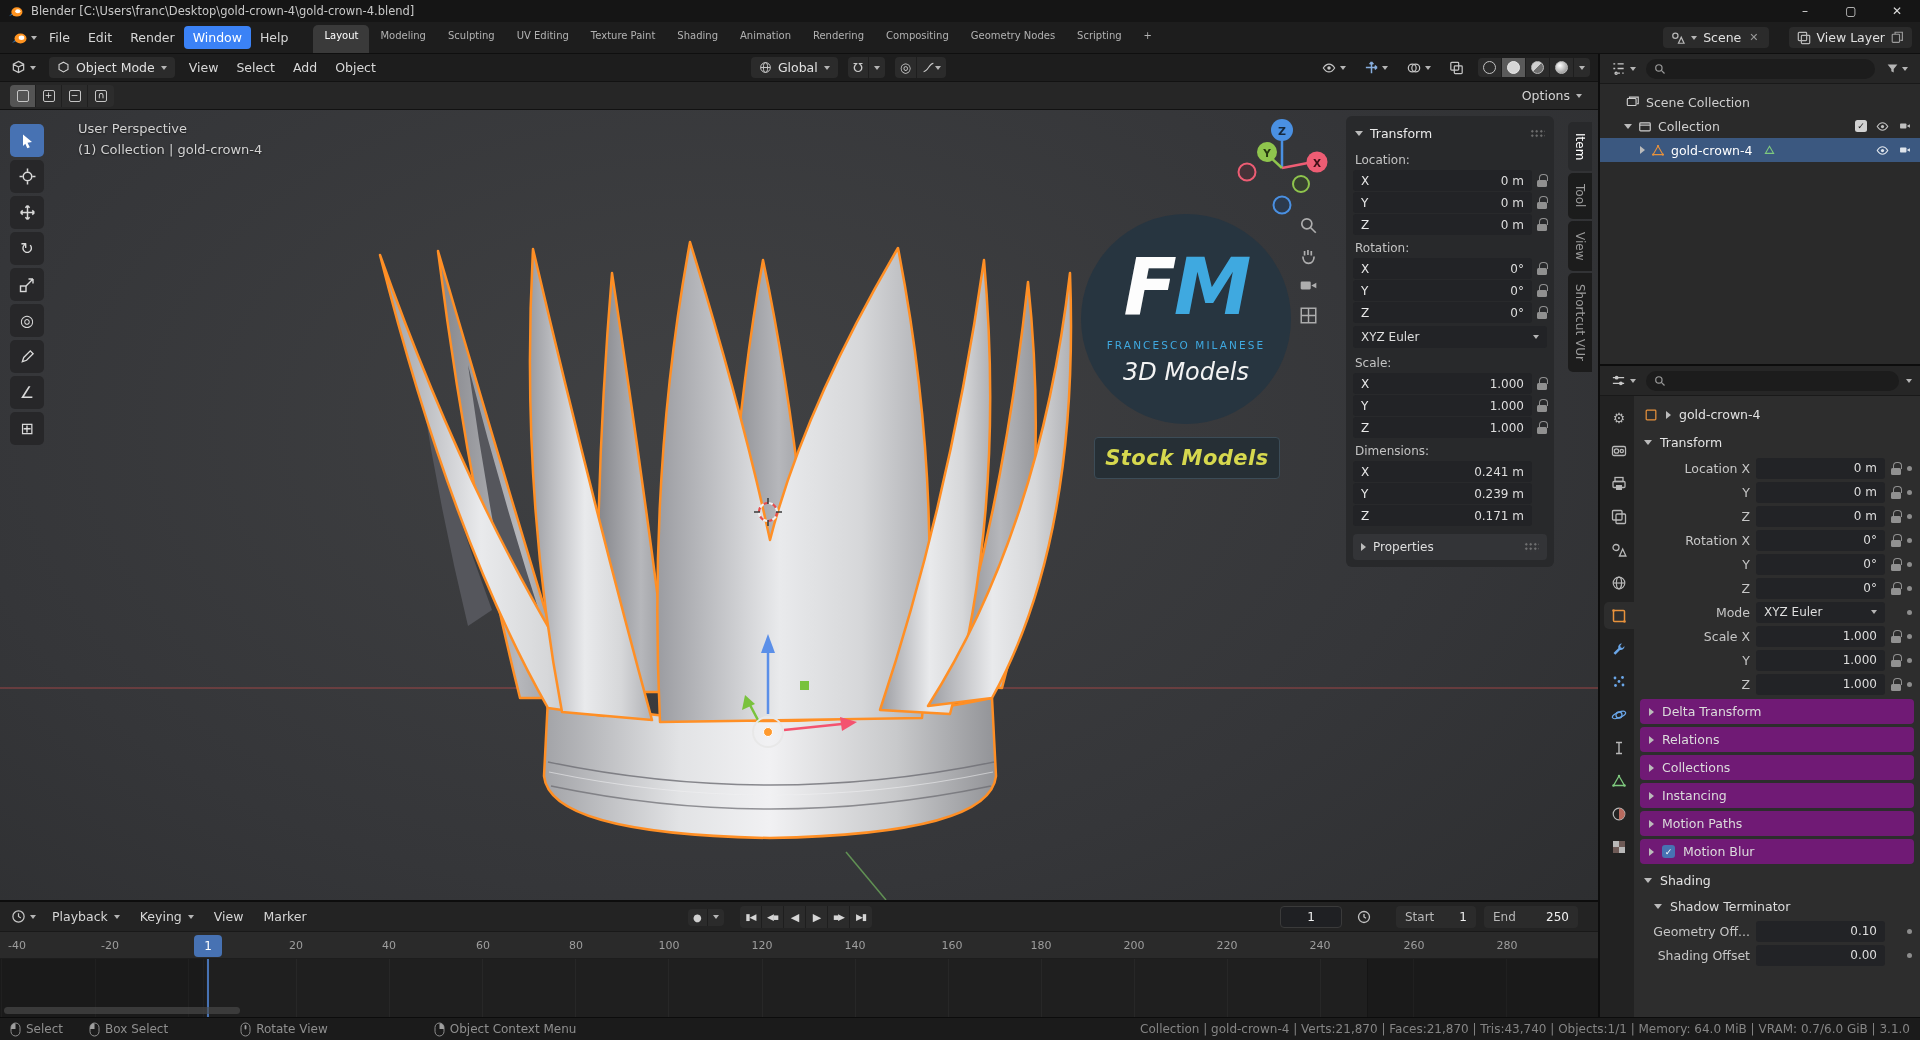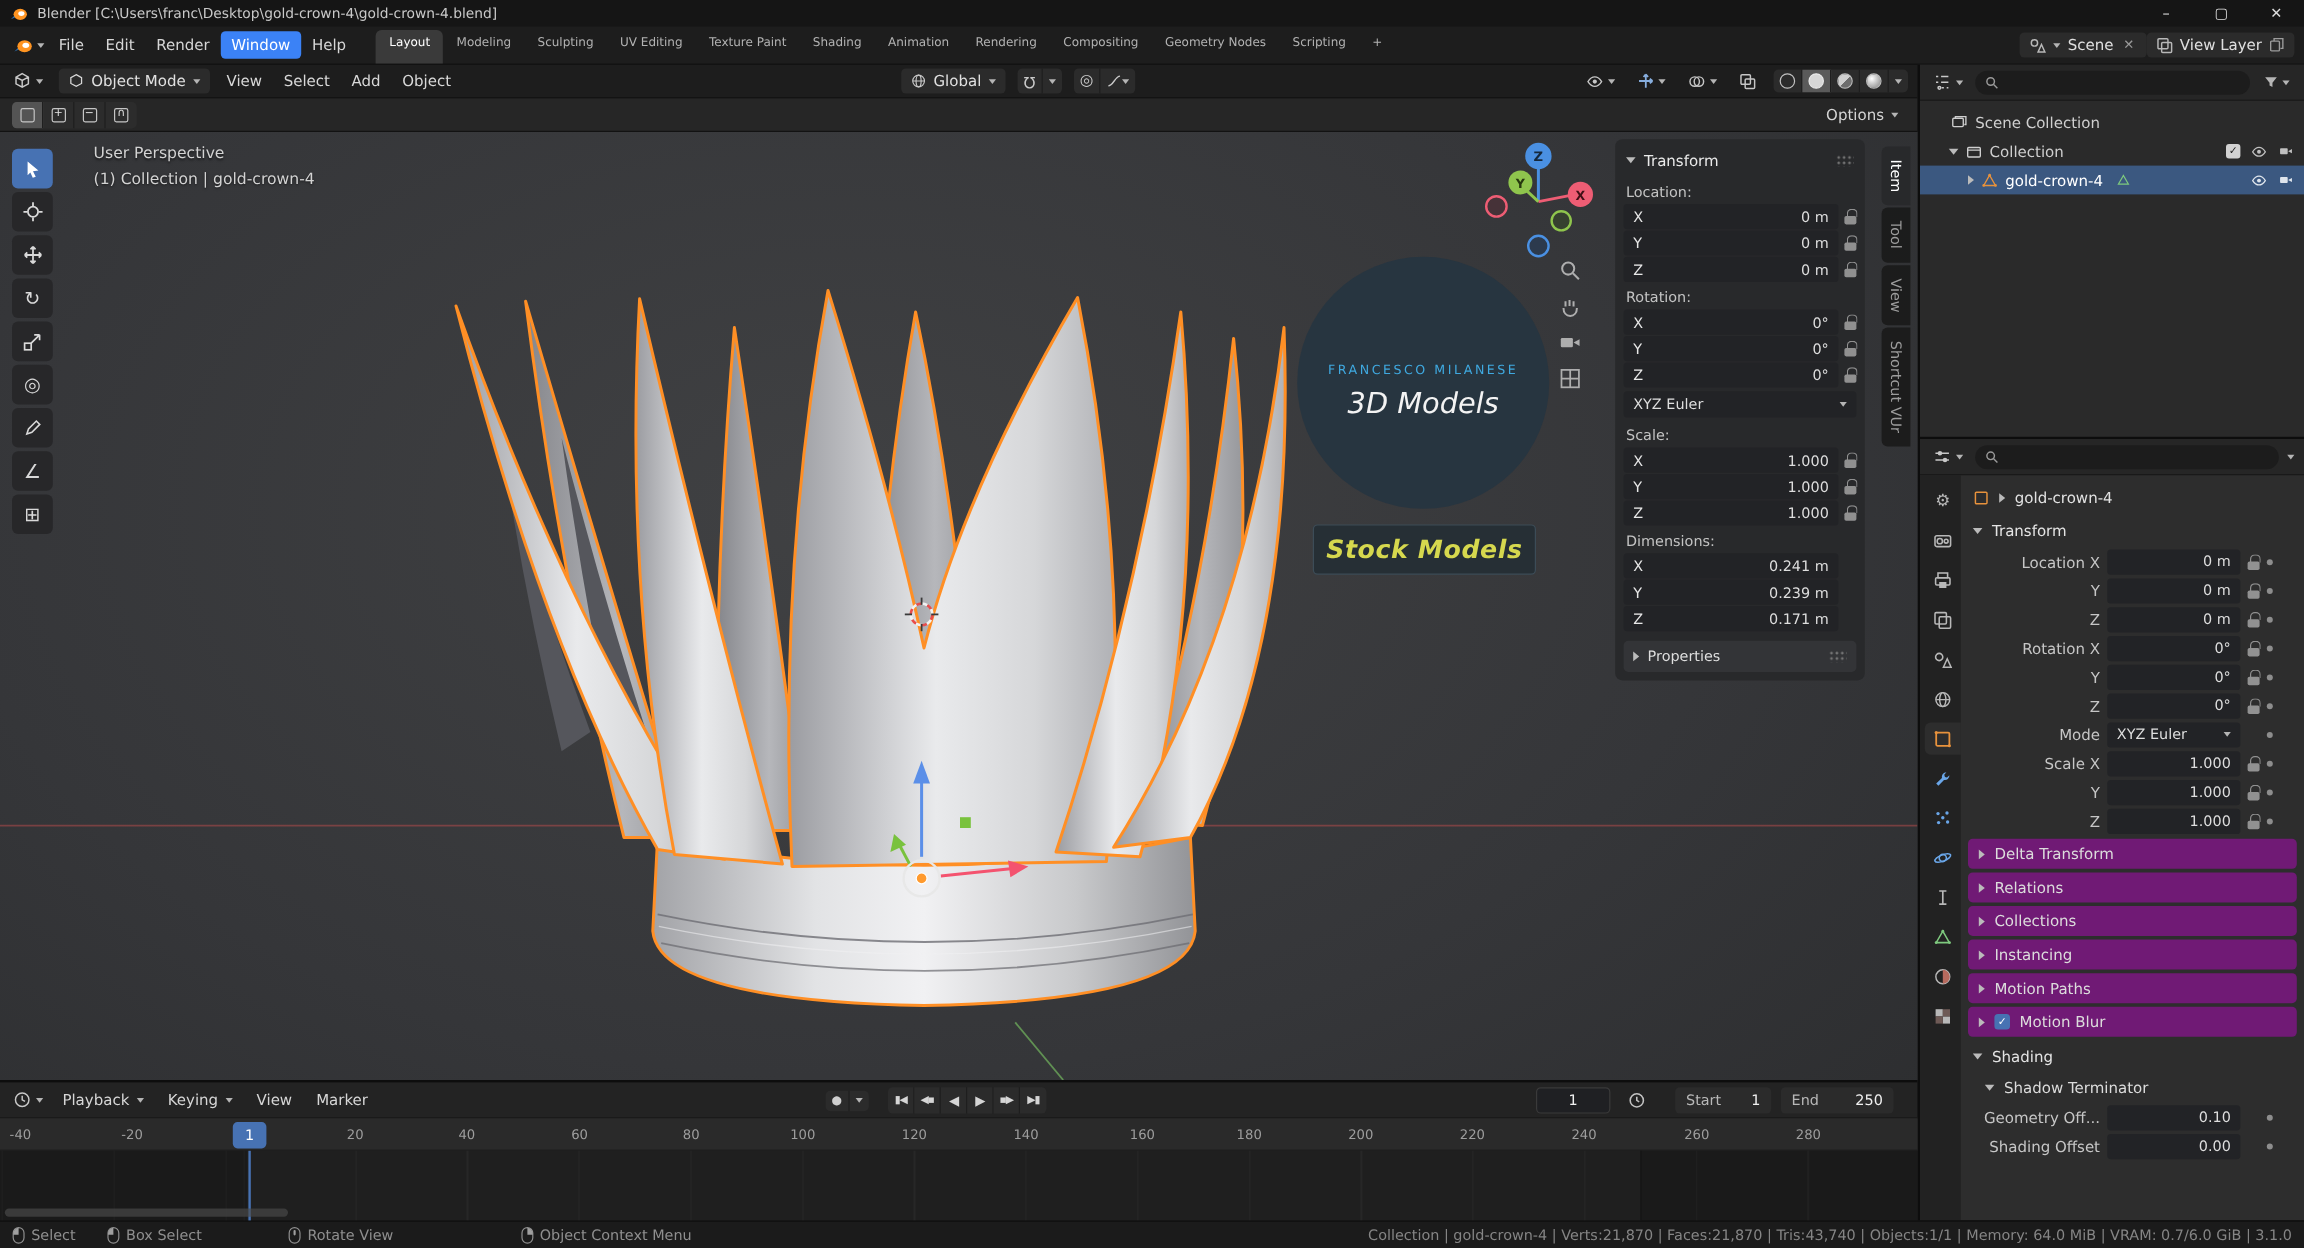--- a/index.html
+++ b/index.html
@@ -10,21 +10,21 @@
 .titlebar{height:22px;background:#151515;display:flex;align-items:center;gap:8px;padding-left:8px;color:#c9c9c9;font-size:11.5px;flex:none}
 .win-btns{margin-left:auto;display:flex;height:22px}
 .win-btn{width:46px;display:flex;align-items:center;justify-content:center;color:#ddd;font-size:12px}
 
 .menubar{height:32px;background:#1d1d1d;display:flex;align-items:center;padding:0 8px;border-bottom:1px solid #0f0f0f;flex:none}
 .menu-item{padding:4px 9px;border-radius:4px;color:#d6d6d6;font-size:12.5px}
 .menu-item.hl{background:#3b82f6;color:#fff}
 .ws-tabs{display:flex;margin-left:16px;align-self:flex-end;height:28px}
 .ws-tab{padding:5px 11px 7px;color:#b2b2b2;font-size:10px;border-radius:5px 5px 0 0;white-space:nowrap}
 .ws-tab.active{background:#3a3a3a;color:#fff}
-.topbar-right{margin-left:auto;display:flex;align-items:center;gap:0}
+.topbar-right{margin-left:auto;display:flex;align-items:center;gap:20px}
 .dd{background:#2b2b2b;border-radius:4px;display:flex;align-items:center;gap:6px;padding:3px 8px;color:#e0e0e0;font-size:12.5px;white-space:nowrap}
 .chev{width:0;height:0;border-left:3.5px solid transparent;border-right:3.5px solid transparent;border-top:4.5px solid #b5b5b5}
 .tri-r{width:0;height:0;border-top:4px solid transparent;border-bottom:4px solid transparent;border-left:5px solid #bbb;flex:none}
 .tri-d{width:0;height:0;border-left:4px solid transparent;border-right:4px solid transparent;border-top:5px solid #bbb;flex:none}
 .xbtn{color:#9a9a9a;font-size:11px;padding:0 2px}
 
 .main{flex:1;display:flex;min-height:0}
 .leftcol{flex:1;display:flex;flex-direction:column;min-width:0}
 .rightcol{width:322px;flex:none;display:flex;flex-direction:column;border-left:2px solid #0d0d0d;background:#272727}
 
@@ -96,21 +96,21 @@
 .obox{width:12px;height:12px;background:#d2d2d2;border-radius:2.5px;color:#1d1d1d;font-size:9px;font-weight:bold;display:flex;align-items:center;justify-content:center}
 
 .props{flex:1;display:flex;flex-direction:column;background:#2d2d2d;min-height:0}
 .props-body{flex:1;display:flex;min-height:0}
 .tabstrip{width:34px;flex:none;background:#222;display:flex;flex-direction:column;align-items:flex-end;padding-top:8px;gap:6px}
 .ptab{width:30px;height:27px;display:flex;align-items:center;justify-content:center;border-radius:5px 0 0 5px}
 .ptab.active{background:#2d2d2d}
 .props-content{flex:1;min-width:0;padding:4px 0;overflow:hidden;font-size:12.5px}
 .crumb{display:flex;align-items:center;gap:8px;padding:7px 10px;color:#e2e2e2}
 .psec-title{display:flex;align-items:center;gap:8px;padding:6px 10px;color:#e4e4e4}
-.pr{display:flex;align-items:center;height:24px;padding-right:26px;gap:6px}
+.pr{display:flex;align-items:center;height:24px;padding-right:8px;gap:6px}
 .pr .plabel{width:116px;text-align:right;color:#c6c6c6;flex:none;font-size:12.5px;white-space:nowrap}
 .pr .pfield{flex:1;height:21px;padding:0 8px;font-size:12px;justify-content:flex-end}
 .pr .pfield.dd2{justify-content:flex-start}
 .pr .pfield.dd2 .chev{margin-left:auto}
 .kdot{width:5px;height:5px;border-radius:50%;background:#8d8d8d;flex:none}
 .psec{display:flex;align-items:center;gap:8px;height:25px;background:#701a75;border-radius:4px;margin:3px 6px;padding:0 9px;color:#dcdcdc}
 .cbox{width:13px;height:13px;border-radius:3px;background:#4772b3;color:#fff;font-size:9px;display:flex;align-items:center;justify-content:center;flex:none}
 .psub{display:flex;align-items:center;gap:8px;padding:5px 10px 5px 20px;color:#dcdcdc}
 
 .tl{height:117px;flex:none;display:flex;flex-direction:column;border-top:2px solid #0d0d0d;background:#232323}
@@ -460,20 +460,21 @@
             <rect x="1.5" y="5" width="9" height="7" rx="1" fill="#c3c3c3"></rect>
               <path d="M11 8.5 15.5 6v5L11 8.5z" fill="#c3c3c3"></path>
           </svg>
           <svg width="19" height="19" viewBox="0 0 17 17" fill="none" stroke="#c3c3c3" stroke-width="1.3">
             <rect x="2" y="2" width="13" height="13"></rect>
               <path d="M2 8.5h13M8.5 2v13"></path>
           </svg>
         </div>
 
         <div class="wm-circle">
+          <div class="wm-fm"><span class="wm-f">F</span><span class="wm-m">M</span></div>
           <div class="wm-name">FRANCESCO MILANESE</div>
           <div class="wm-tag">3D Models</div>
         </div>
         <div class="stock-badge">Stock Models</div>
 
         <div class="npanel">
           <div class="np-title">
             <span class="tri-d"></span>
             <span>Transform</span>
             <span class="grip"></span>

